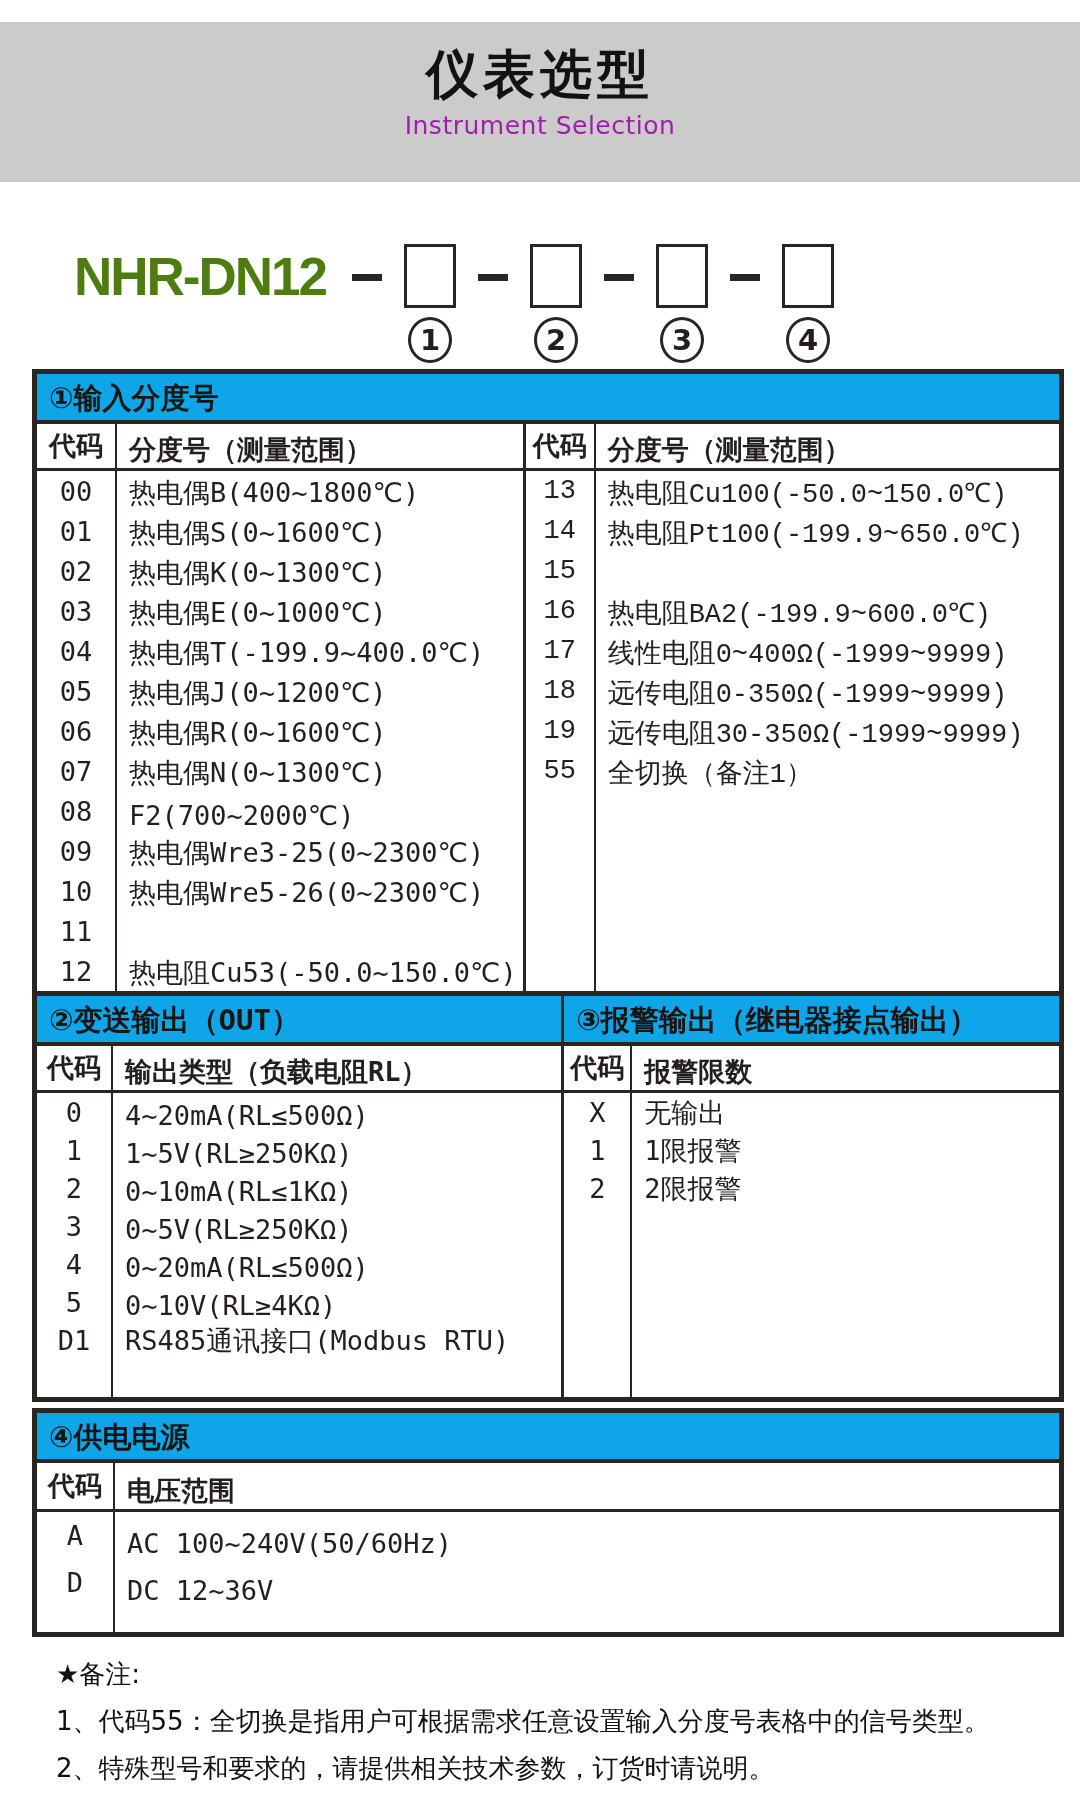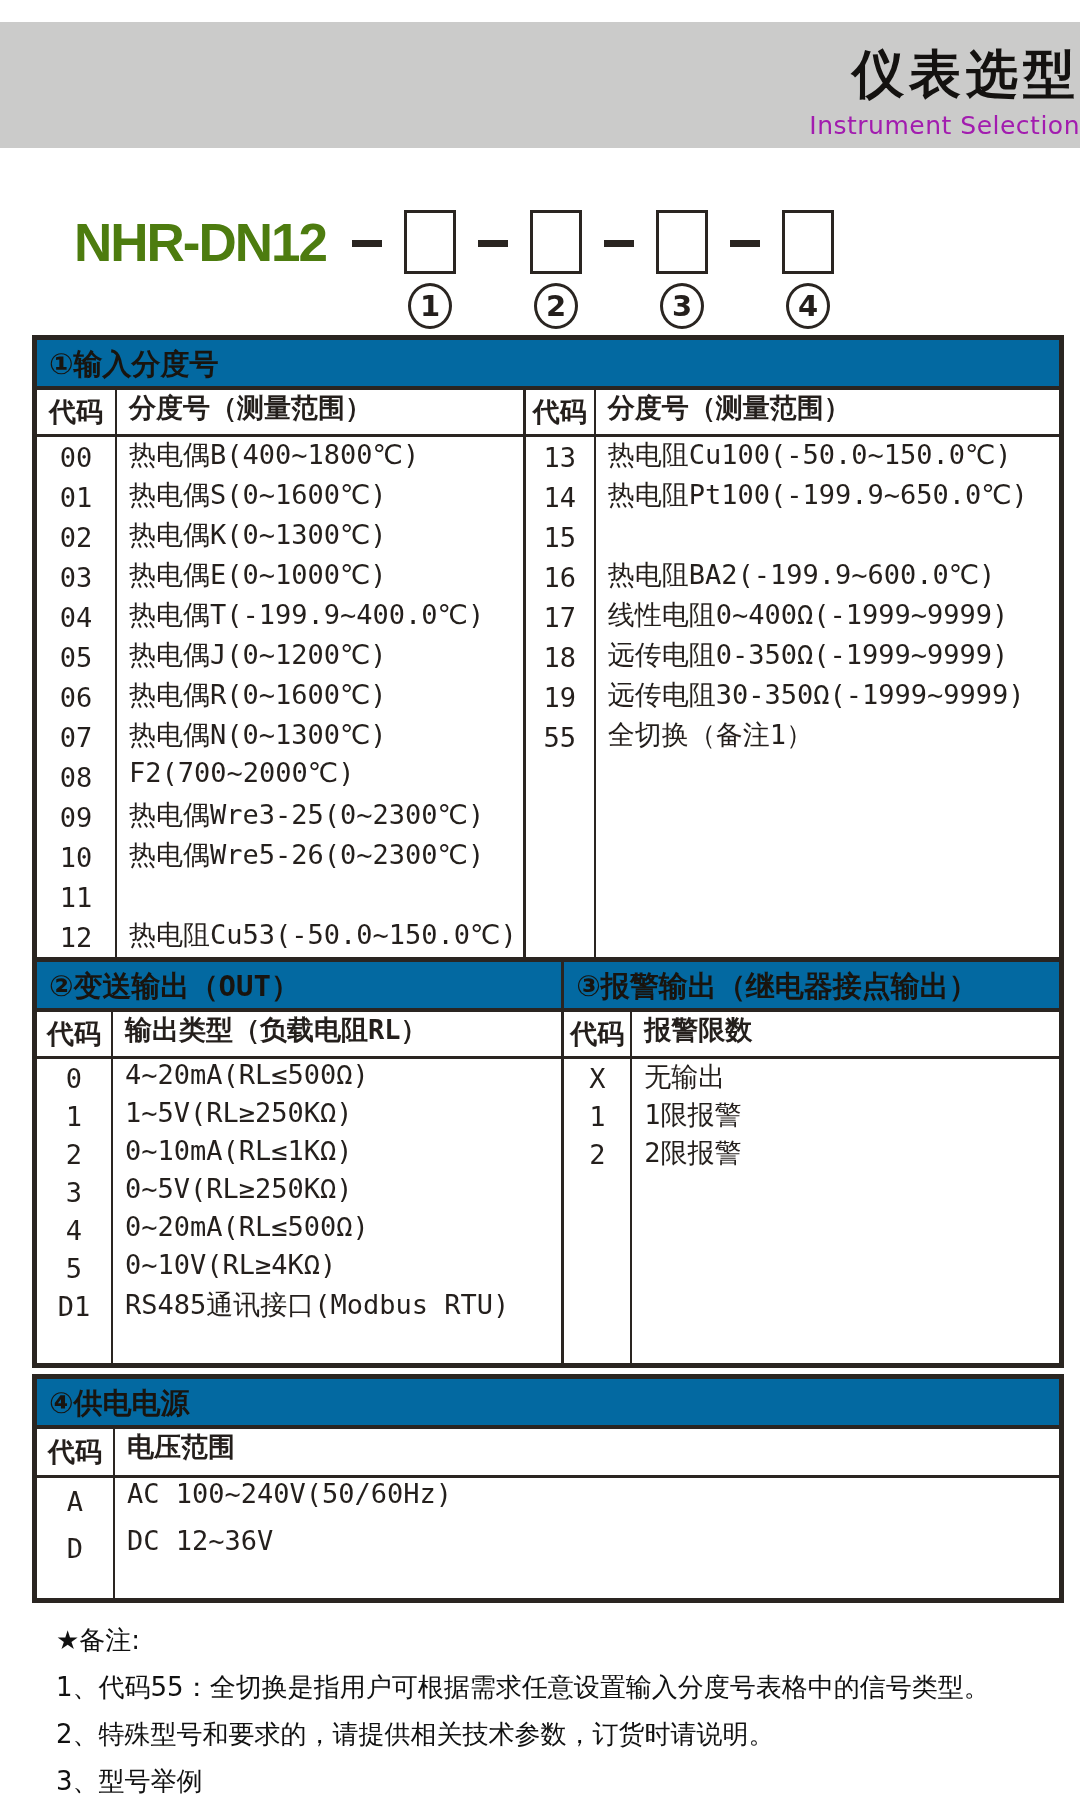--- a/index.html
+++ b/index.html
@@ -1,21 +1,21 @@
 <!DOCTYPE html>
 <html><head>
 <meta charset="utf-8">
 <style>
   html,body { margin:0; padding:0; }
   body {
     width:1080px; height:1797px; background:#ffffff; overflow:hidden;
     font-family:"DejaVu Sans", sans-serif; color:#241f1c; position:relative;
   }
   
-  .band { margin-top:22px; height:126px; background:#cbcbca; text-align:right; }
+  .band { margin-top:22px; height:160px; background:#cbcbca; text-align:center; }
   .band .title {
     display:inline-block; font-size:52px; font-weight:700; letter-spacing:5px;
     padding-top:18px; color:#141210;
   }
   .band .subtitle { font-size:25px; color:#a21caf; margin-top:1px; letter-spacing:0.5px; }
 
   
   .model { margin:62px 0 0 74px; }
   .model-row { display:flex; align-items:flex-start; gap:22px; }
   .model-name {
@@ -28,41 +28,41 @@
   .slot-box { width:52px; height:64px; border:3px solid #2a2521; box-sizing:border-box; background:#fff; }
   .circle {
     width:44px; height:46px; border:3px solid #2a2521; border-radius:50%;
     box-sizing:border-box; margin-top:9px; text-align:center;
     font-size:29px; font-weight:700; line-height:40px;
   }
 
   
   .sec { border:5px solid #2a2521; margin:0 16px 0 32px; background:#fff; }
   .cap {
-    background:#0369a1; border-bottom:4px solid #2a2521;
+    background:#0ea5e9; border-bottom:4px solid #2a2521;
     padding:9px 12px 7px; height:30px; line-height:30px;
     font-size:29px; font-weight:700; color:#18140f; white-space:nowrap;
   }
   .tfont { font-family:"DejaVu Sans Mono","DejaVu Sans",monospace; font-size:27px; }
-  .trow { display:flex; align-items:flex-start; height:40px; }
+  .trow { display:flex; align-items:flex-end; height:40px; }
   .thead { height:44px; border-bottom:3px solid #2a2521; font-weight:700; }
   .code {
     flex:0 0 78px; border-right:2px solid #2a2521; align-self:stretch;
     display:flex; align-items:center; justify-content:center; text-align:center;
   }
   .desc { flex:1; padding:0 6px 0 12px; white-space:nowrap; overflow:hidden; }
   .rows { display:flex; flex-direction:column; }
   .filler { flex:1 1 auto; height:auto; min-height:12px; }
 
   
   #tbl-input { margin-top:6px; }
   .cols { display:flex; align-items:stretch; }
   .h1 { flex:0 0 45.2%; }
   .h2 { flex:1; border-left:3px solid #2a2521; display:flex; flex-direction:column; }
-  .h2 .rows { flex:1; }
+  .h2 .rows { flex:1;font-family:Liberation Mono, monospace; }
   .h2 .code { flex-basis:68px; }
 
   
   .duo { display:flex; align-items:stretch; margin-top:-5px; }
   .dhalf { display:flex; flex-direction:column; }
   .d1 { flex:0 0 51.3%; }
   .d2 { flex:1; border-left:3px solid #2a2521; }
   .dhalf .rows { flex:1; }
   .duo .trow { height:38px; }
   .duo .trow.thead { height:44px; }

